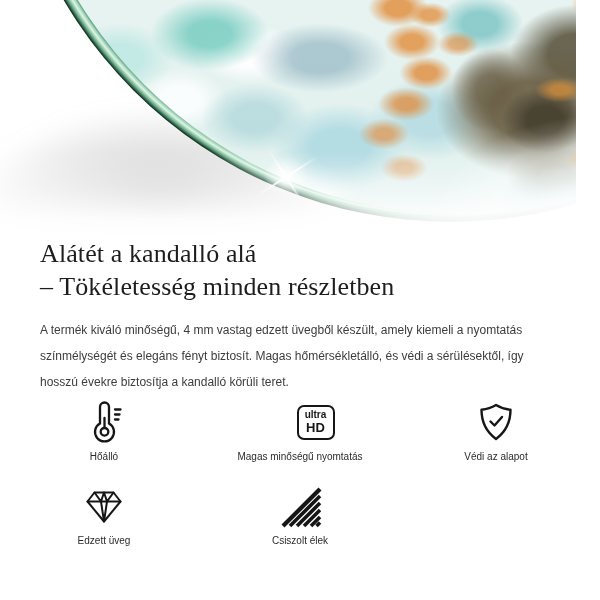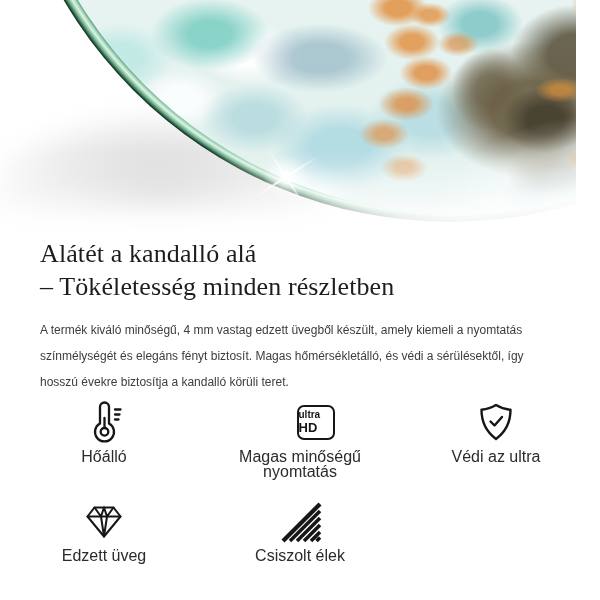--- a/index.html
+++ b/index.html
@@ -93,26 +93,26 @@
   .desc { margin-top:14px; font-size:12px; line-height:26px; color:var(--text_body,#3c3c3c); }
   .desc div { white-space:nowrap; }
 
   
   .features {
     position:absolute; left:0; top:399px; width:600px; box-sizing:border-box; padding:0 6px;
     display:grid; grid-template-columns:repeat(3,1fr); row-gap:19px;
   }
   .feature { display:flex; flex-direction:column; align-items:center; }
   .feature .icon-wrap { height:46px; display:flex; align-items:center; justify-content:center; }
-  .feature .label { margin-top:4px; font-size:16px; line-height:15px; color:var(--text_label,#2b2b2b); text-align:center; }
+  .feature .label { margin-top:4px; font-size:10px; line-height:15px; color:var(--text_label,#2b2b2b); text-align:center; }
 
   .icon-svg { display:block; }
   .uhd-box {
     width:38px; height:35px; box-sizing:border-box; border:2.6px solid var(--icon_stroke,#161616); border-radius:7px;
-    display:flex; flex-direction:column; justify-content:center;
+    display:flex; flex-direction:column; align-items:center; justify-content:center;
     color:var(--icon_stroke,#161616);
     margin-left:31px;
   }
   .uhd-top { font-size:10px; font-weight:700; line-height:10px; }
   .uhd-bottom { font-size:13px; font-weight:700; line-height:15px; letter-spacing:.2px; }
 </style>
 </head>
 <body>
 
 <div class="page">
@@ -161,21 +161,21 @@
       <div class="label">Magas minőségű nyomtatás</div>
     </div>
 
     <div class="feature">
       <div class="icon-wrap">
         <svg class="icon-svg" width="44" height="44" viewBox="0 0 44 44" fill="none" stroke="#161616" stroke-width="2.4" stroke-linecap="round" stroke-linejoin="round">
           <path d="M22 5 C26.5 7.8 31.5 9.3 36.5 9.8 C36.5 20 33.5 30.5 22 39 C10.5 30.5 7.5 20 7.5 9.8 C12.5 9.3 17.5 7.8 22 5 Z"></path>
           <path d="M16.5 21.5 L20.5 25.5 L28 17"></path>
         </svg>
       </div>
-      <div class="label">Védi az ultra</div>
+      <div class="label">Védi az alapot</div>
     </div>
 
     <div class="feature">
       <div class="icon-wrap">
         <svg class="icon-svg" width="44" height="44" viewBox="0 0 44 44" fill="none" stroke="#161616" stroke-width="2" stroke-linecap="round" stroke-linejoin="round">
           <path d="M12.5 8.5 H31.5 L38.5 17.5 L22 37.5 L5.5 17.5 Z"></path>
           <path d="M5.5 17.5 H38.5"></path>
           <path d="M12.5 8.5 L19 17.5 L22 8.5 L25 17.5 L31.5 8.5"></path>
           <path d="M19 17.5 L22 37.5 L25 17.5"></path>
         </svg>

